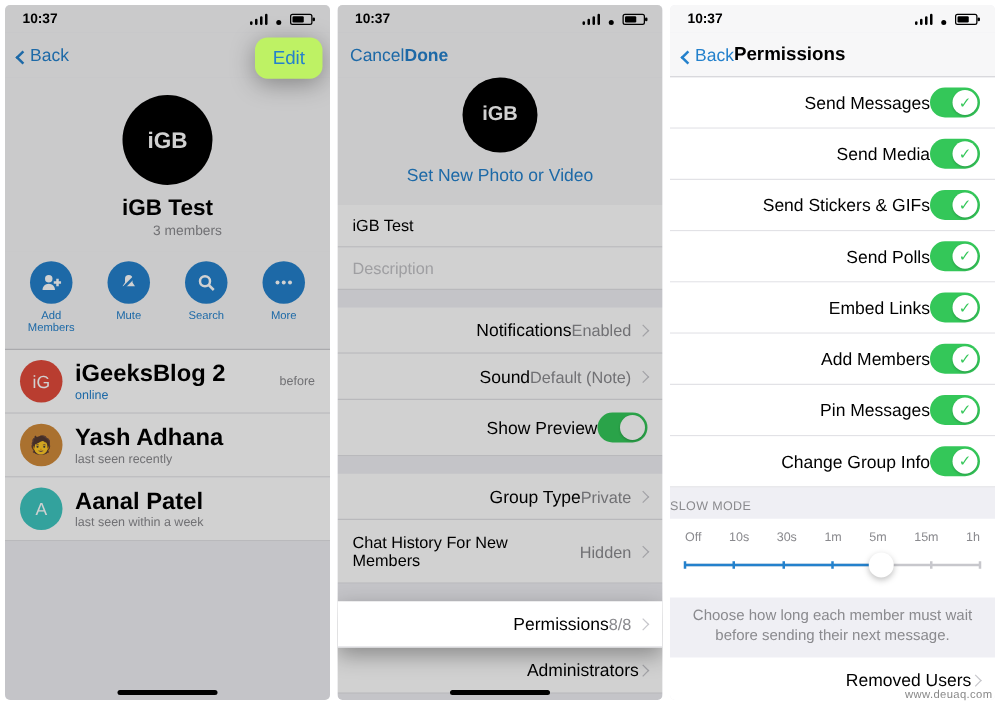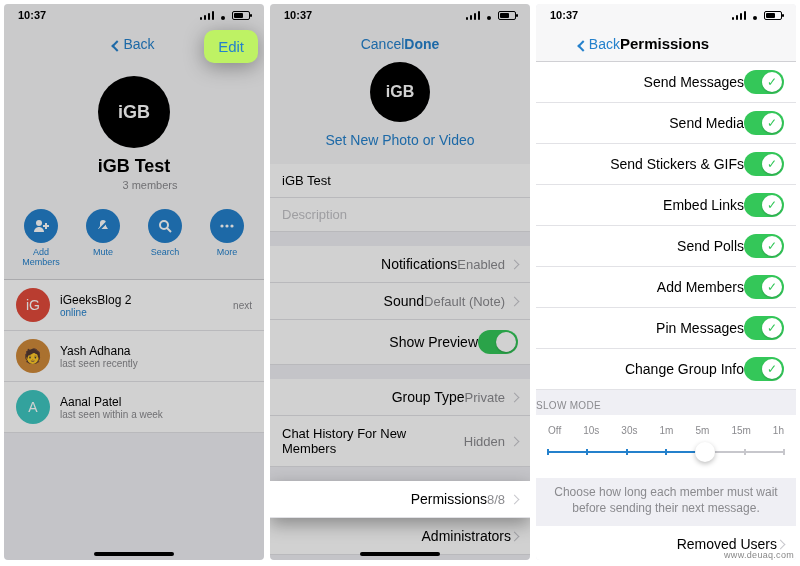--- a/index.html
+++ b/index.html
@@ -10,21 +10,21 @@
   .status { display:flex; justify-content:space-between; align-items:center; height:22px; padding:0 14px; font-size:11px; font-weight:600; background:#f7f7f8; }
   .status .right { display:flex; align-items:center; gap:3px; }
   .sig { width:14px; height:9px; position:relative; }
   .sig span { position:absolute; bottom:0; width:2px; background:#000; border-radius:1px; }
   .sig span:nth-child(1){left:0;height:3px} .sig span:nth-child(2){left:4px;height:5px} .sig span:nth-child(3){left:8px;height:7px} .sig span:nth-child(4){left:12px;height:9px}
   .wifi { width:12px; height:9px; position:relative; }
   .wifi::before { content:""; position:absolute; left:4px; bottom:0; width:4px; height:4px; background:#000; border-radius:50%; }
   .batt { width:18px; height:9px; border:1px solid #000; border-radius:2px; position:relative; }
   .batt::after { content:""; position:absolute; right:-3px; top:2px; width:2px; height:3px; background:#000; border-radius:1px; }
   .batt i { display:block; width:9px; height:5px; background:#000; margin:1px; border-radius:1px; }
-  .nav { display:flex; justify-content:center; align-items:center; height:36px; padding:0 10px; background:#f7f7f8; border-bottom:0.5px solid #d0d0d4; }
+  .nav { display:flex; justify-content:flex-start; align-items:center; height:36px; padding:0 10px; background:#f7f7f8; border-bottom:0.5px solid #d0d0d4; }
   .nav .btn { color:#2481cc; font-size:14px; }
   .nav .title { font-weight:600; font-size:15px; }
   .chev { display:inline-block; width:8px; height:8px; border-left:2px solid #2481cc; border-bottom:2px solid #2481cc; transform:rotate(45deg); margin-right:2px; vertical-align:-1px; }
   .chev-r { display:inline-block; width:7px; height:7px; border-right:1.5px solid #c7c7cc; border-top:1.5px solid #c7c7cc; transform:rotate(45deg); }
   .edit-pop { position:absolute; top:26px; right:6px; background:#bef264; border-radius:10px; padding:8px 14px; color:#2481cc; font-size:15px; box-shadow:0 4px 20px rgba(0,0,0,0.35); z-index:5; }
   .profile { text-align:center; padding:14px 0 10px; background:#f7f7f8; }
   .avatar { width:72px; height:72px; border-radius:50%; background:#000; color:#fff; display:inline-flex; align-items:center; justify-content:center; font-weight:700; font-size:18px; }
   .gname { font-size:18px; font-weight:600; margin-top:8px; }
   .gsub { font-size:11px; color:#8a8a8e; margin-top:2px;padding-left:32px; }
   .actions { display:flex; justify-content:space-around; padding:8px 6px 12px; background:#f7f7f8; border-bottom:0.5px solid #d0d0d4; }
@@ -35,21 +35,21 @@
   .hl { box-shadow:0 6px 18px rgba(0,0,0,0.35); position:relative; z-index:5; }
   .sect { background:#efeff4; height:14px; }
   .field { padding:9px 12px; background:#fff; border-bottom:0.5px solid #e2e2e6; font-size:13px; color:#c2c2c6; }
   .field.filled { color:#000; }
   .link { color:#2481cc; text-align:center; padding:10px; font-size:14px; }
   .toggle { width:40px; height:24px; background:#34c759; border-radius:12px; position:relative; }
   .toggle::after { content:""; position:absolute; width:20px; height:20px; background:#fff; border-radius:50%; top:2px; right:2px; box-shadow:0 1px 2px rgba(0,0,0,0.2); }
   .toggle.chk::after { content:"✓"; color:#34c759; font-size:12px; display:flex; align-items:center; justify-content:center; }
   .members .row { display:flex; align-items:center; padding:8px 12px; background:#fff; border-bottom:0.5px solid #e2e2e6; }
   .mav { width:34px; height:34px; border-radius:50%; background:#888; color:#fff; display:flex; align-items:center; justify-content:center; font-size:14px; margin-right:10px; }
-  .mname { font-size:12px; } .mstat { font-size:10px; color:#8a8a8e; } .mstat.on { color:#2481cc; }
+  .mname { font-size:19px;font-weight:bold; } .mstat { font-size:10px; color:#8a8a8e; } .mstat.on { color:#2481cc; }
   .owner { margin-left:auto; font-size:10px; color:#8a8a8e; }
   .hdr { font-size:10px; color:#8a8a8e; padding:10px 0 4px; text-transform:uppercase; letter-spacing:0.3px; }
   .slider-row { background:#fff; padding:10px 12px 16px; }
   .ticks { display:flex; justify-content:space-between; font-size:10px; color:#8a8a8e; margin-bottom:6px; }
   .track { position:relative; height:20px; }
   .track .line { position:absolute; top:9px; left:0; right:0; height:2px; background:#c7c7cc; }
   .track .fill { position:absolute; top:9px; left:0; height:2px; background:#2481cc; }
   .track .knob { position:absolute; top:0; width:20px; height:20px; background:#fff; border-radius:50%; box-shadow:0 2px 5px rgba(0,0,0,0.25); transform:translateX(-50%); }
   .track .dot { position:absolute; top:7px; width:2px; height:6px; background:#c7c7cc; }
   .track .dot.on { background:#2481cc; }
@@ -117,21 +117,21 @@
             </svg>
           </div><span>More</span></div>
   </div>
   <div class="members">
     <div class="row">
       <div class="mav" style="background:#e24b3b">iG</div>
       <div>
             <div class="mname">iGeeksBlog 2</div>
             <div class="mstat on">online</div>
           </div>
-      <div class="owner">next</div>
+      <div class="owner">before</div>
     </div>
     <div class="row">
       <div class="mav" style="background:#d08a3a">🧑</div>
       <div>
             <div class="mname">Yash Adhana</div>
             <div class="mstat">last seen recently</div>
           </div>
     </div>
     <div class="row">
       <div class="mav" style="background:#3fc6c0">A</div>
@@ -249,25 +249,25 @@
         </div>
         <div class="cell" style="padding: 8px 12px;">
           <span>Send Media</span>
           <div class="toggle chk"></div>
         </div>
         <div class="cell" style="padding: 8px 12px;">
           <span>Send Stickers &amp; GIFs</span>
           <div class="toggle chk"></div>
         </div>
         <div class="cell" style="padding: 8px 12px;">
+          <span>Send Polls</span>
+          <div class="toggle chk"></div>
+        </div>
+        <div class="cell" style="padding: 8px 12px;">
           <span>Embed Links</span>
-          <div class="toggle chk"></div>
-        </div>
-        <div class="cell" style="padding: 8px 12px;">
-          <span>Send Polls</span>
           <div class="toggle chk"></div>
         </div>
         <div class="cell" style="padding: 8px 12px;">
           <span>Add Members</span>
           <div class="toggle chk"></div>
         </div>
         <div class="cell" style="padding: 8px 12px;">
           <span>Pin Messages</span>
           <div class="toggle chk"></div>
         </div>

